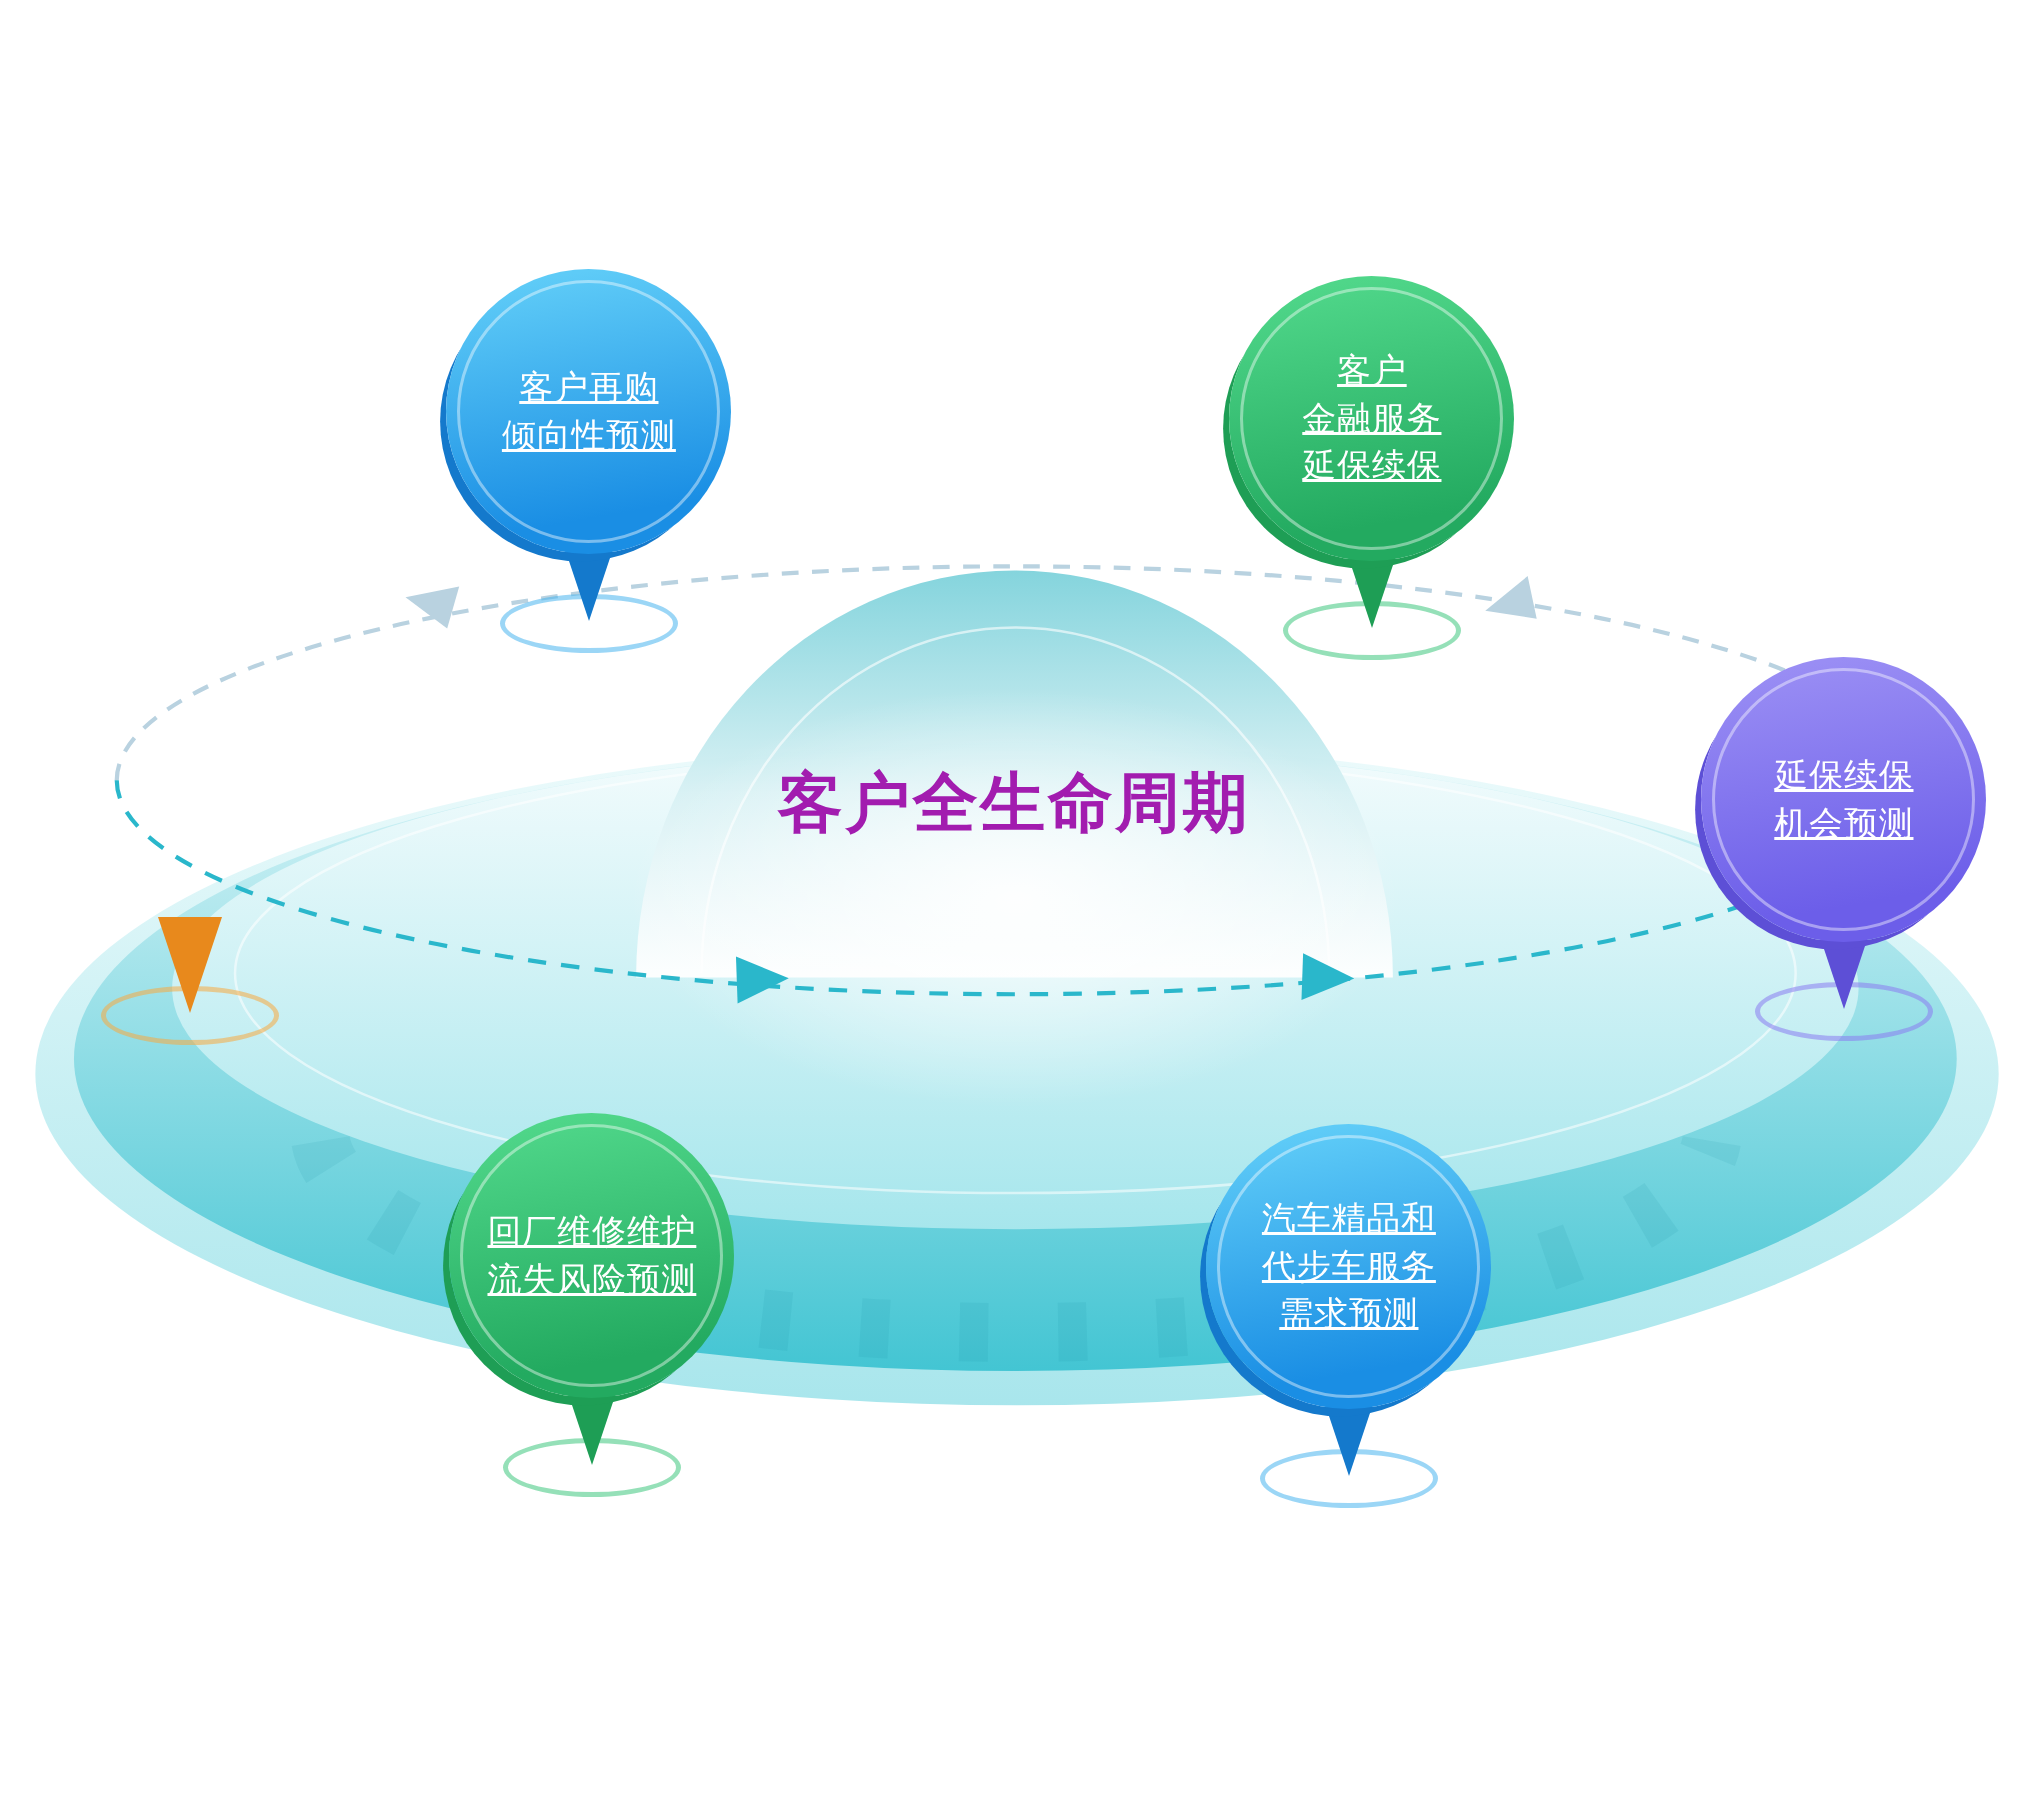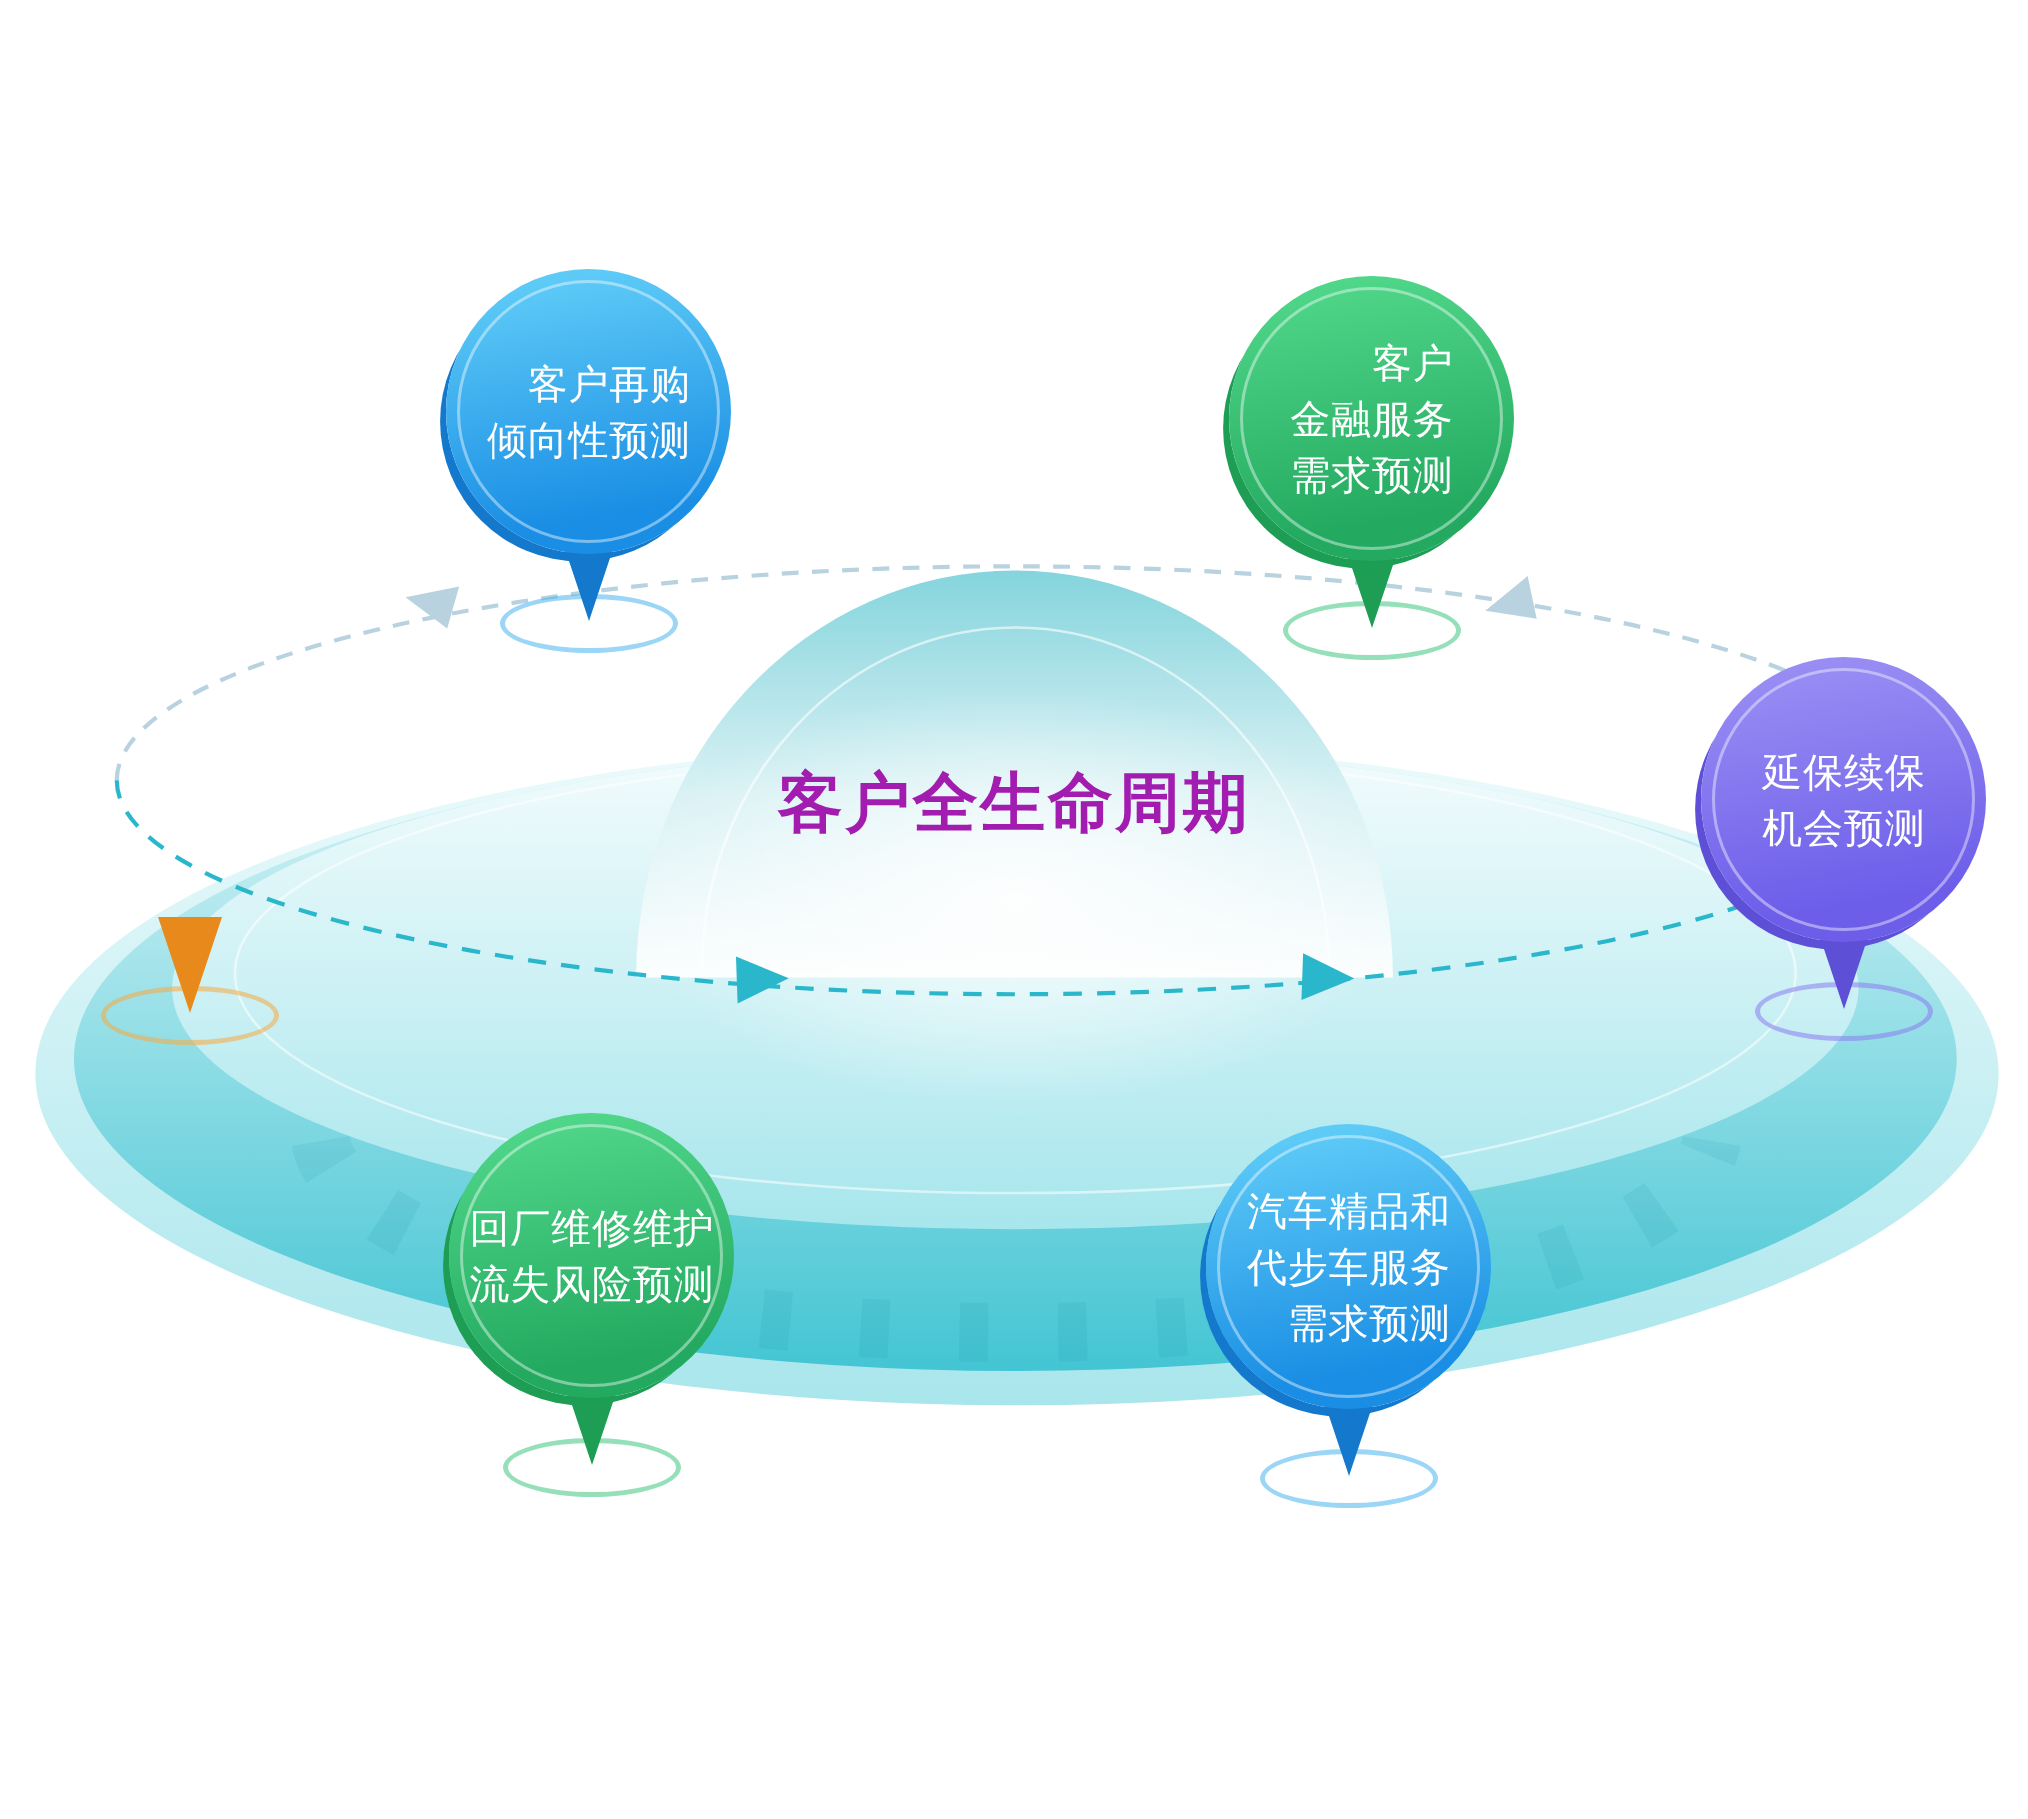--- a/index.html
+++ b/index.html
@@ -58,26 +58,27 @@
   .balloon::before {
     content: "";
     position: absolute;
     inset: 11px;
     border-radius: 50%;
     border: 3.4px solid rgba(255,255,255,0.42);
   }
   .label {
     position: relative;
     color: #ffffff;
-    font-size: 40px;
+    font-size: 34px;
     font-weight: 500;
     line-height: 1.4;
-    text-align: right;
+    text-align: center;
     white-space: pre-line;
     letter-spacing: 0.8px;
+    text-decoration: underline;
   }
   .pointer {
     position: absolute;
     left: 50%;
     top: 256px;
     transform: translateX(-50%);
     width: 0;
     height: 0;
     border-left: 32px solid transparent;
     border-right: 32px solid transparent;
@@ -173,21 +174,21 @@
 倾向性预测</div>
     </div>
   </div>
 
   <div class="pin pin-2 c-green">
     <div class="base"></div>
     <div class="pointer"></div>
     <div class="balloon">
       <div class="label">客户
 金融服务
-需求预测</div>
+延保续保</div>
     </div>
   </div>
 
   <div class="pin pin-3 c-orange">
     <div class="base"></div>
     <div class="pointer"></div>
   </div>
 
   <div class="pin pin-4 c-purple">
     <div class="base"></div>

